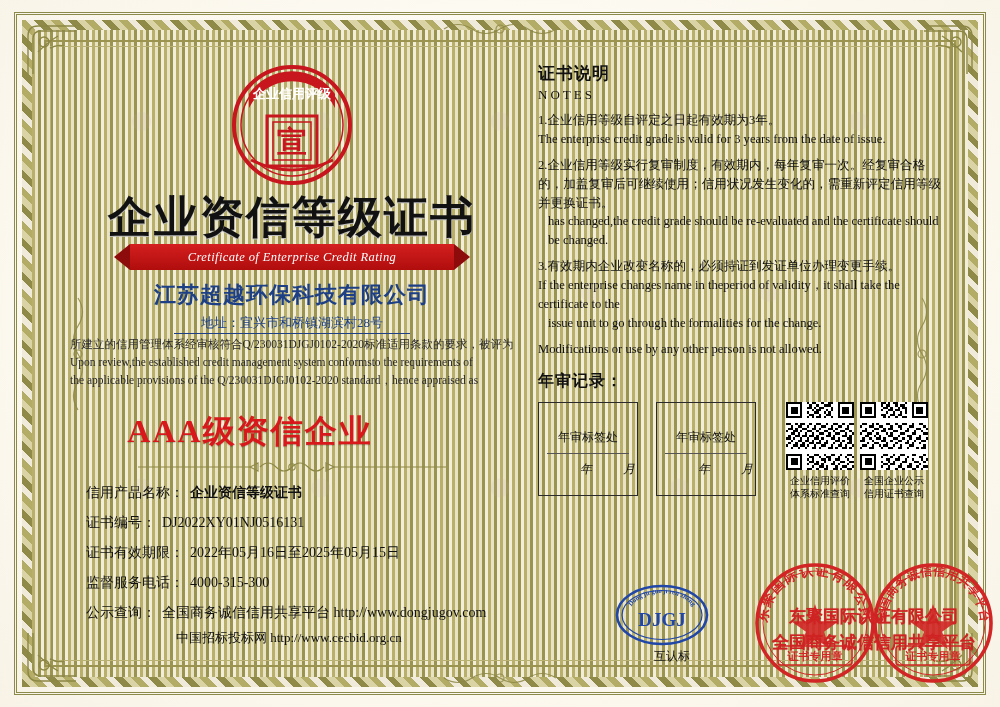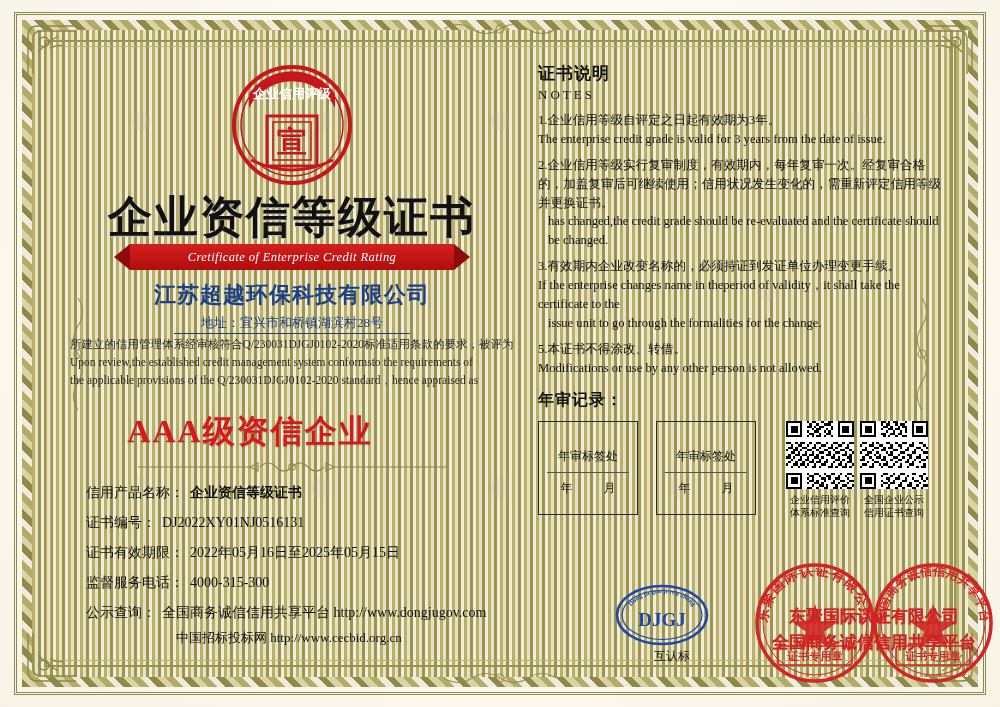--- a/index.html
+++ b/index.html
@@ -158,21 +158,21 @@
   .note .en2{display:block;padding-left:10px;}
 
   .annual-head{margin-top:12px;font-size:16px;font-weight:bold;color:#111;letter-spacing:1px;}
   .annual-row{display:flex;margin-top:10px;align-items:flex-start;}
   .abox{
     width:98px;height:92px;border:1px solid #2b2b2b;margin-right:18px;
     position:relative;
   }
   .abox .atop{position:absolute;top:26px;left:0;width:100%;text-align:center;font-size:12px;color:#111;}
   .abox .aline{position:absolute;top:50px;left:8px;right:8px;border-bottom:1px solid #555;}
-  .abox .abot{position:absolute;top:58px;left:0;width:100%;text-align:center;font-size:12px;color:#111;letter-spacing:14px;text-indent:14px;}
+  .abox .abot{position:absolute;top:58px;left:12px;width:100%;text-align:right;font-size:12px;color:#111;letter-spacing:14px;text-indent:14px;font-style:italic;}
 
   .qr-wrap{display:flex;margin-left:6px;}
   .qr-item{text-align:center;margin-left:6px;}
   .qr{width:68px;height:68px;display:block;}
   .qr-cap{font-size:10px;color:#111;line-height:1.35;margin-top:4px;}
 
   
   .stamp-blue{
     position:absolute;left:562px;top:536px;width:96px;height:62px;
   }
@@ -361,21 +361,20 @@
       <div class="note">
         <span class="cn">2.企业信用等级实行复审制度，有效期内，每年复审一次。经复审合格的，加盖复审后可继续使用；信用状况发生变化的，需重新评定信用等级并更换证书。</span>
         <span class="en2">has changed,the credit grade should be re-evaluated and the certificate should be  changed.</span>
       </div>
       <div class="note">
         <span class="cn">3.有效期内企业改变名称的，必须持证到发证单位办理变更手续。</span>
         <span class="en">If the enterprise changes name in theperiod of validity，it shall take the certificate to the</span>
         <span class="en2">issue unit to go through the formalities for the change.</span>
       </div>
       <div class="note">
-        <span class="cn">5.本证书不得涂改、转借。</span>
         <span class="en">Modifications or use by any other person is not allowed.</span>
       </div>
 
       <div class="annual-head">年审记录：</div>
 
       <div class="annual-row">
         <div class="abox">
           <div class="atop">年审标签处</div>
           <div class="aline"></div>
           <div class="abot">年    月</div>

